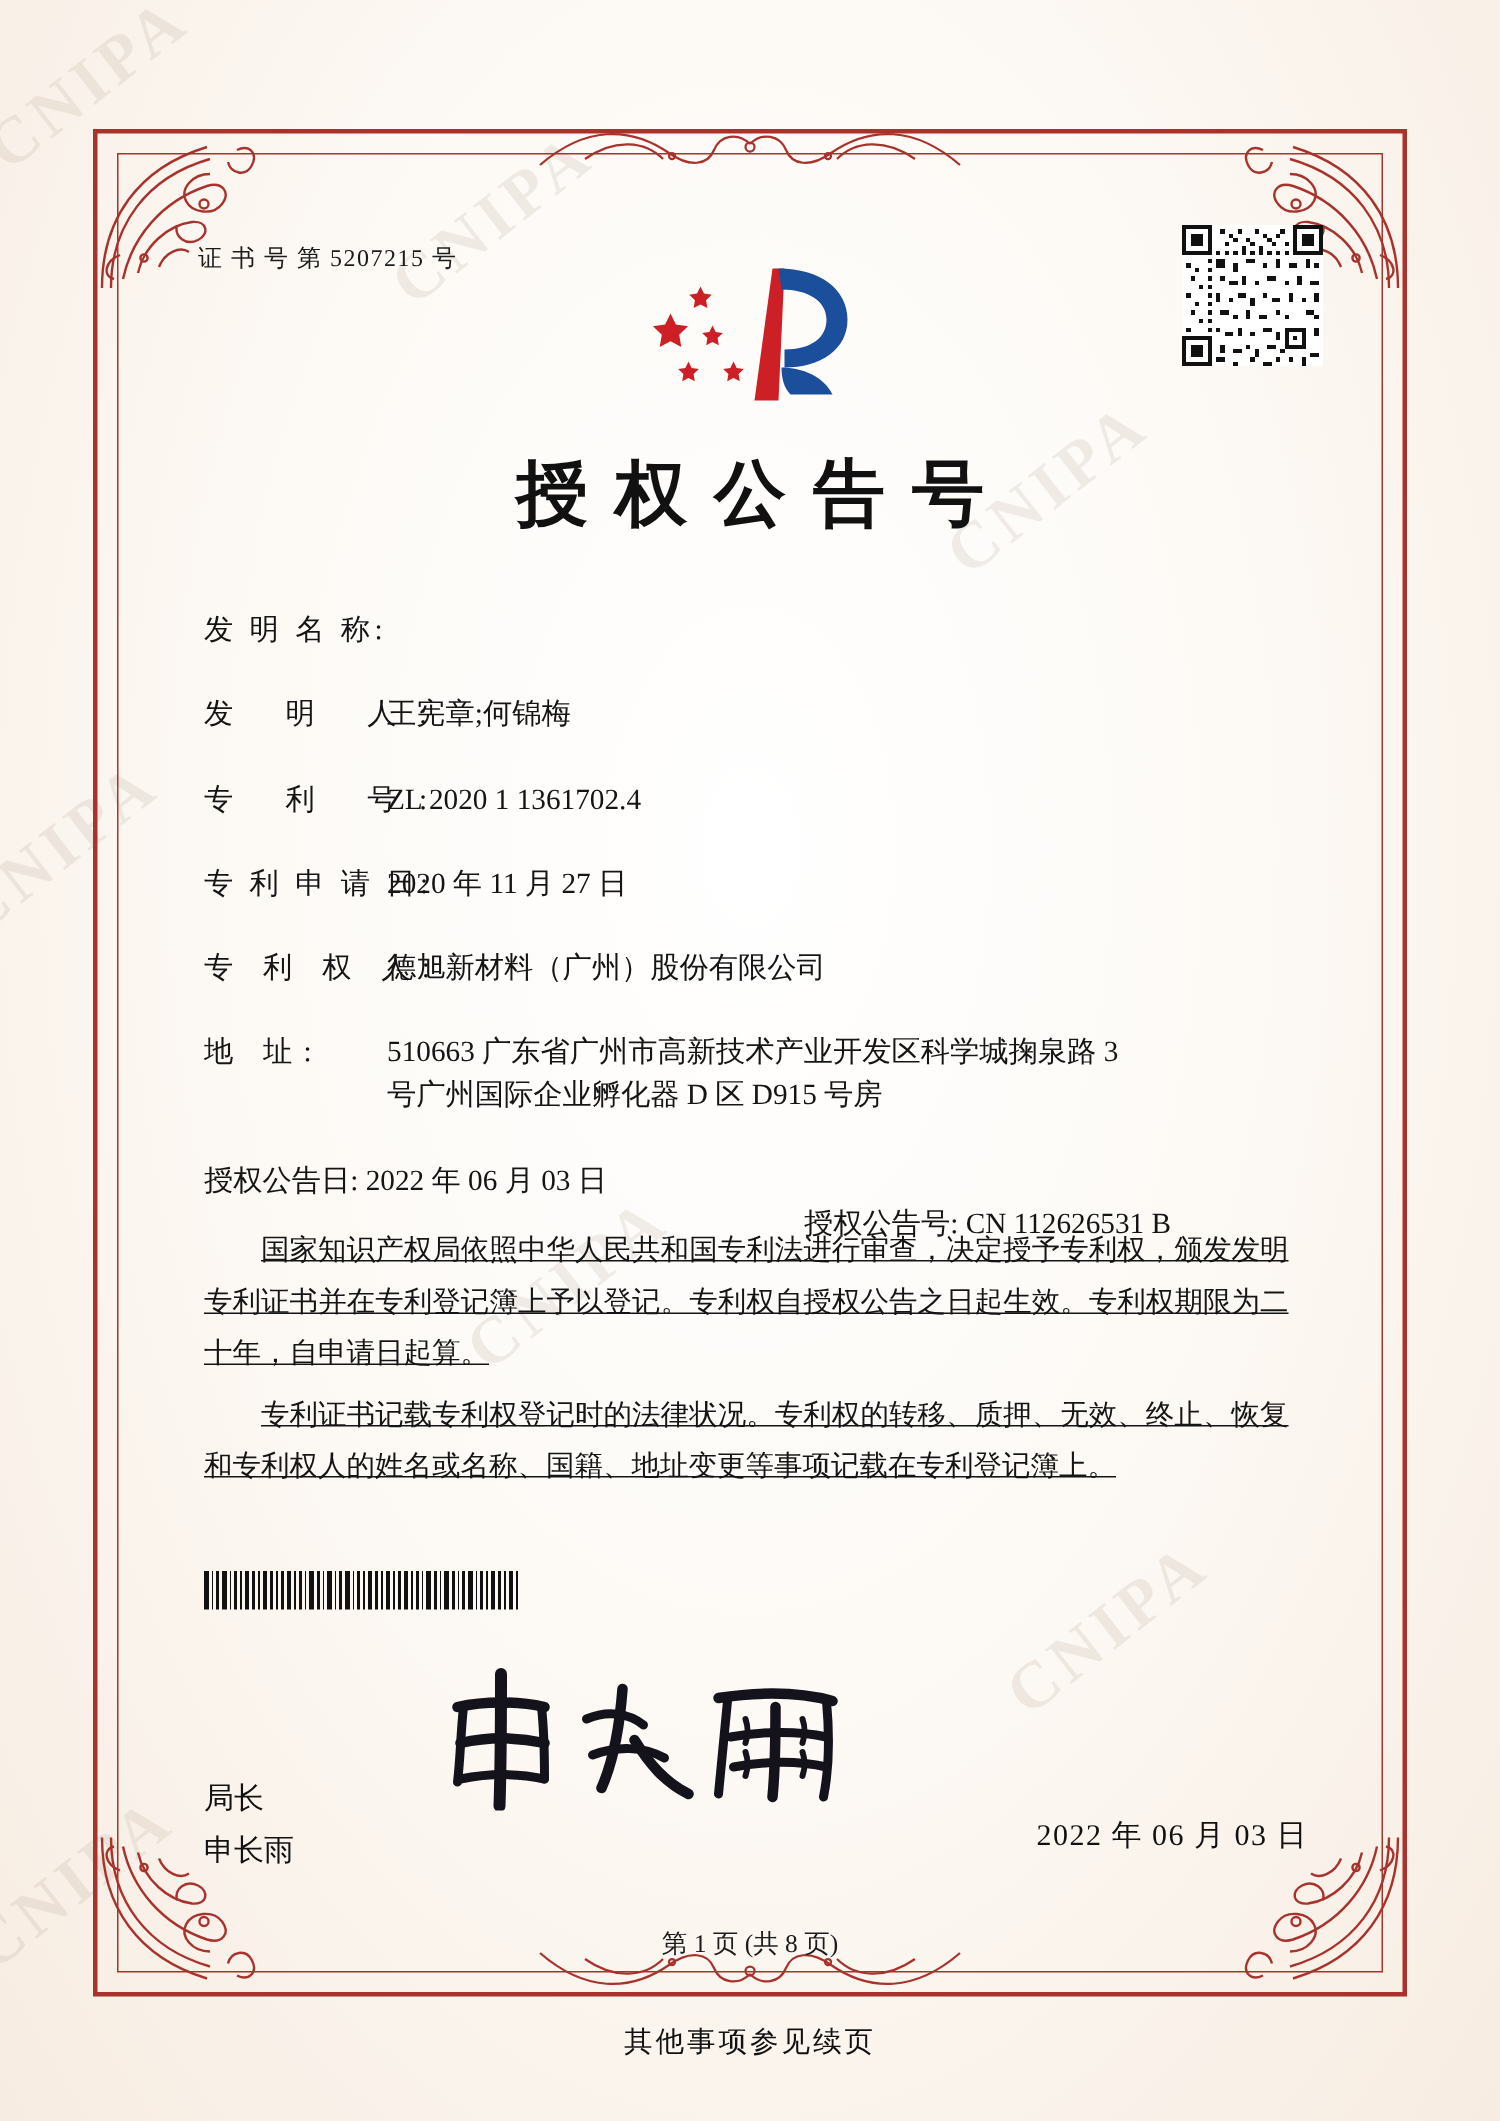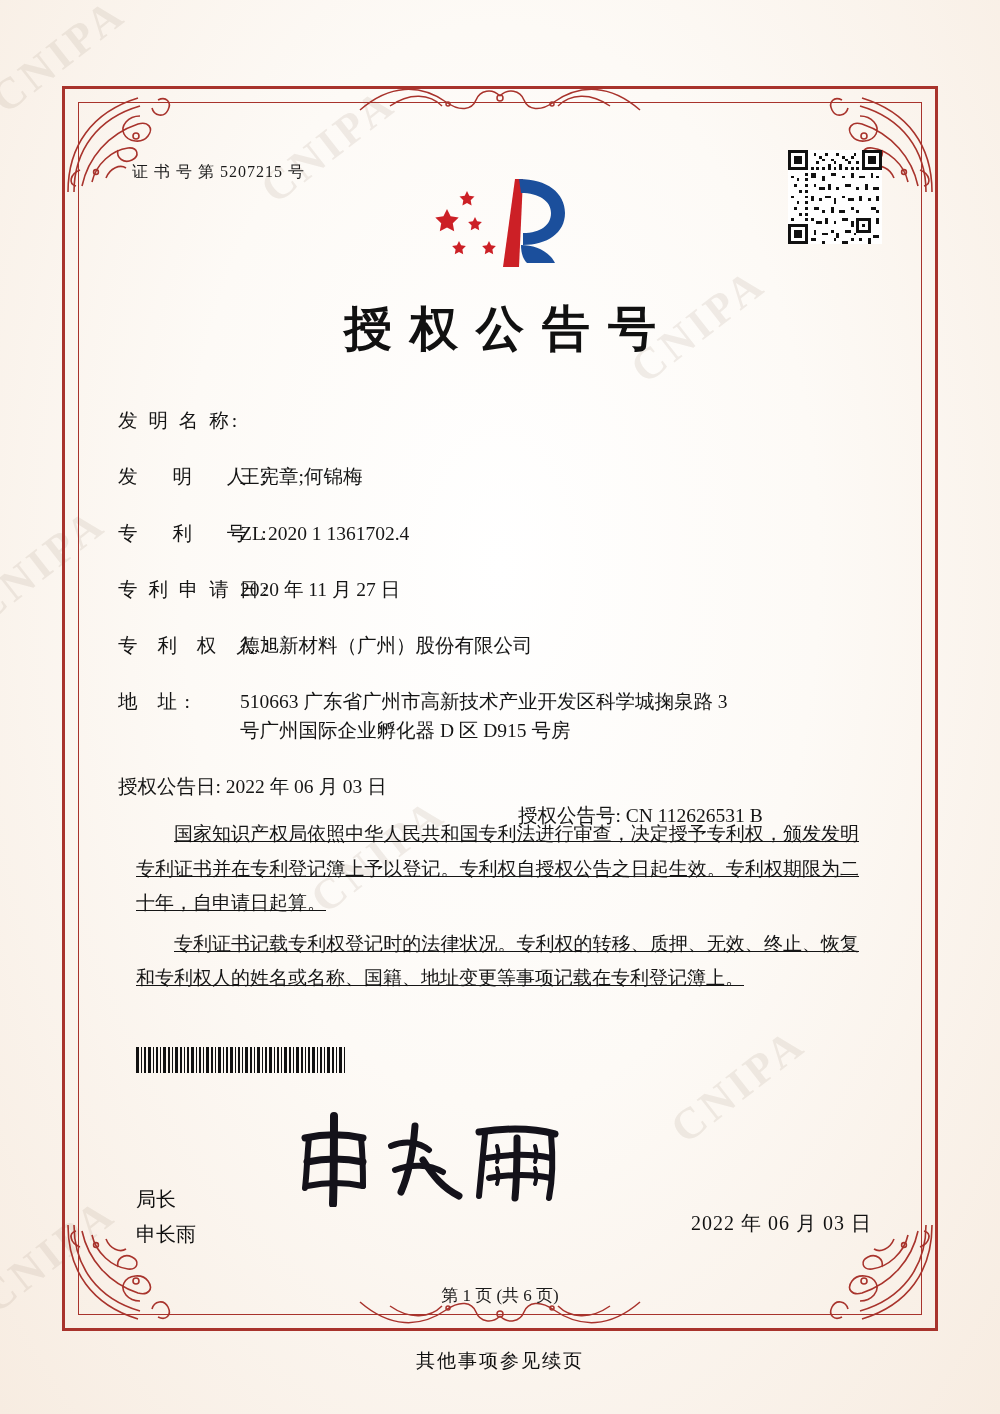--- a/index.html
+++ b/index.html
@@ -140,21 +140,21 @@
     font-weight: bold;
     letter-spacing: 18px;
     color: #111;
     text-indent: 18px;
     font-family: "Liberation Serif", serif;
   }
 
   
   .fields {
     position: absolute;
-    left: 40px;
+    left: 58px;
     top: 305px;
     width: 740px;
     font-size: 19.5px;
     color: #151515;
     font-family: Liberation Serif, serif;
   }
   .frow {
     display: flex;
     align-items: flex-start;
     margin-bottom: 28px;
@@ -655,19 +655,19 @@
           <path d="M214 34 C216 40 216 44 214 50" stroke-width="4"></path>
           <path d="M252 34 C254 40 254 44 252 50" stroke-width="4"></path>
           <path d="M214 56 C216 62 216 66 214 72" stroke-width="4"></path>
           <path d="M252 56 C254 62 254 66 252 72" stroke-width="4"></path>
         </g>
       </svg>
     </div>
 
     <div class="sign-date">2022 年 06 月 03 日</div>
 
-    <div class="page-no">第 1 页 (共 6 页)</div>
+    <div class="page-no">第 1 页 (共 8 页)</div>
 
   </div>
 
   <div class="footer-note">其他事项参见续页</div>
 
 </div>
 
 </body></html>

